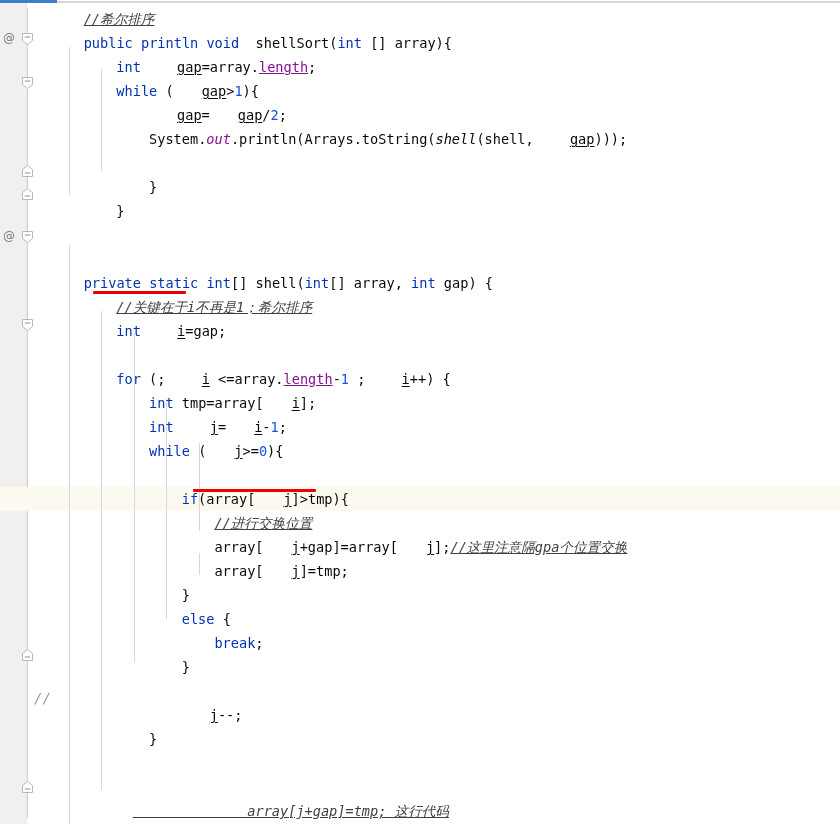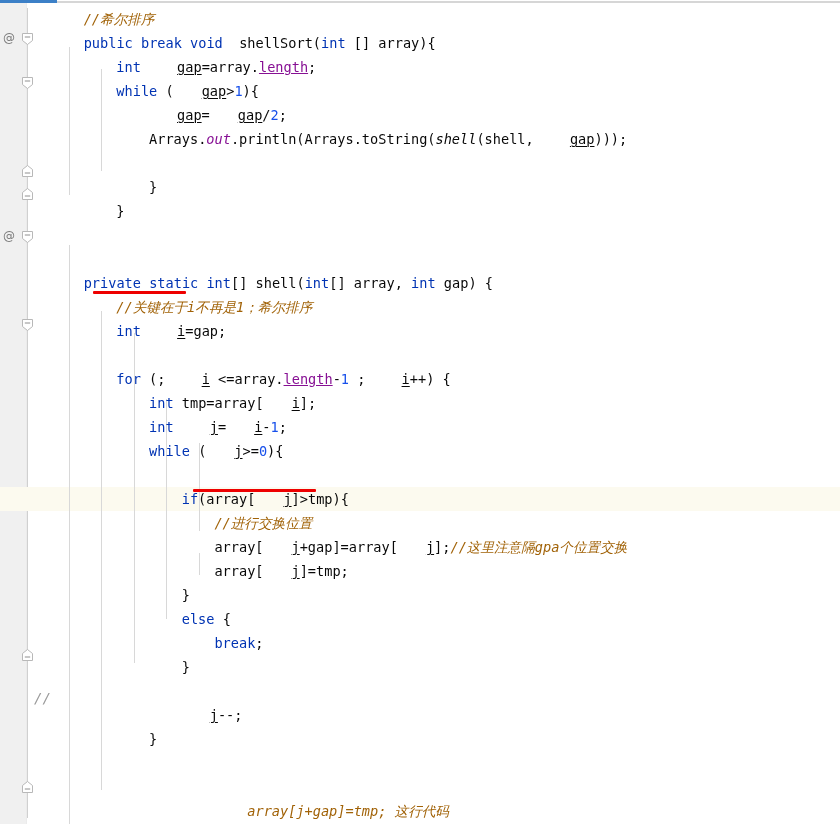--- a/index.html
+++ b/index.html
@@ -133,21 +133,21 @@
     position: absolute;
     height: 3px;
     background: #ee0000;
     border-radius: 1px;
   }
 
   
   .kw      { color: #0033b3; }           
   .plain   { color: #080808; }
   .num     { color: #1750eb; }
-  .cmt     { color: #a16207; font-style: italic; }
+  .cmt     { color: #404040; font-style: italic; text-decoration: underline; }
   .fld     { color: #871094; text-decoration: underline; }           
   .sfld    { color: #871094; font-style: italic; }
   .localu  { text-decoration: underline; text-decoration-color: #080808;
              text-underline-offset: 2px; text-decoration-thickness: 1px; margin-left: 28px; }
 </style>
 </head>
 <body>
 
 <div id="root">
 
@@ -230,25 +230,25 @@
         <div class="indent-guide" style="left: 18px; top: 242px; height: 579px;"></div>
         <div class="indent-guide" style="left: 50px; top: 66px; height: 102px;"></div>
         <div class="indent-guide" style="left: 50px; top: 308px; height: 479px;"></div>
         <div class="indent-guide" style="left: 83px; top: 330px; height: 330px;"></div>
         <div class="indent-guide" style="left: 115px; top: 396px; height: 220px;"></div>
         <div class="indent-guide" style="left: 148px; top: 440px; height: 88px;"></div>
         <div class="indent-guide" style="left: 148px; top: 550px; height: 22px;"></div>
       </div>
     <div id="layer-lines">
         <div class="line" style="top: 4px; padding-left: 32.68px;"><span class="txt cmt">//希尔排序</span></div>
-        <div class="line" style="top: 28px; padding-left: 32.68px;"><span class="txt kw">public break void</span><span class="txt plain">  shellSort(</span><span class="txt kw">int</span><span class="txt plain"> [] array){</span></div>
+        <div class="line" style="top: 28px; padding-left: 32.68px;"><span class="txt kw">public println void</span><span class="txt plain">  shellSort(</span><span class="txt kw">int</span><span class="txt plain"> [] array){</span></div>
         <div class="line" style="top: 52px; padding-left: 65.36px;"><span class="txt kw">int</span><span class="txt plain"> </span><span class="txt localu">gap</span><span class="txt plain">=array.</span><span class="txt fld">length</span><span class="txt plain">;</span></div>
         <div class="line" style="top: 76px; padding-left: 65.36px;"><span class="txt kw">while</span><span class="txt plain"> (</span><span class="txt localu">gap</span><span class="txt plain">&gt;</span><span class="txt num">1</span><span class="txt plain">){</span></div>
         <div class="line" style="top: 100px; padding-left: 98.04px;"><span class="txt localu">gap</span><span class="txt plain">=</span><span class="txt localu">gap</span><span class="txt plain">/</span><span class="txt num">2</span><span class="txt plain">;</span></div>
-        <div class="line" style="top: 124px; padding-left: 98.04px;"><span class="txt plain">Arrays.</span><span class="txt sfld">out</span><span class="txt plain">.println(Arrays.toString(</span><span class="txt plain" style="font-style: italic;">shell</span><span class="txt plain">(shell, </span><span class="txt localu">gap</span><span class="txt plain">)));</span></div>
+        <div class="line" style="top: 124px; padding-left: 98.04px;"><span class="txt plain">System.</span><span class="txt sfld">out</span><span class="txt plain">.println(Arrays.toString(</span><span class="txt plain" style="font-style: italic;">shell</span><span class="txt plain">(shell, </span><span class="txt localu">gap</span><span class="txt plain">)));</span></div>
         <div class="line" style="top: 148px; padding-left: 0px;"></div>
         <div class="line" style="top: 172px; padding-left: 98.04px;"><span class="txt plain">}</span></div>
         <div class="line" style="top: 196px; padding-left: 65.36px;"><span class="txt plain">}</span></div>
         <div class="line" style="top: 220px; padding-left: 0px;"></div>
         <div class="line" style="top: 244px; padding-left: 0px;"></div>
         <div class="line" style="top: 268px; padding-left: 32.68px;"><span class="txt kw">private static int</span><span class="txt plain">[] shell(</span><span class="txt kw">int</span><span class="txt plain">[] array, </span><span class="txt kw">int</span><span class="txt plain"> gap) {</span></div>
         <div class="line" style="top: 292px; padding-left: 65.36px;"><span class="txt cmt">//关键在于i不再是1；希尔排序</span></div>
         <div class="line" style="top: 316px; padding-left: 65.36px;"><span class="txt kw">int</span><span class="txt plain"> </span><span class="txt localu">i</span><span class="txt plain">=gap;</span></div>
         <div class="line" style="top: 340px; padding-left: 0px;"></div>
         <div class="line" style="top: 364px; padding-left: 65.36px;"><span class="txt kw">for</span><span class="txt plain"> (; </span><span class="txt localu">i</span><span class="txt plain"> &lt;=array.</span><span class="txt fld">length</span><span class="txt plain">-</span><span class="txt num">1</span><span class="txt plain"> ; </span><span class="txt localu">i</span><span class="txt plain">++) {</span></div>

